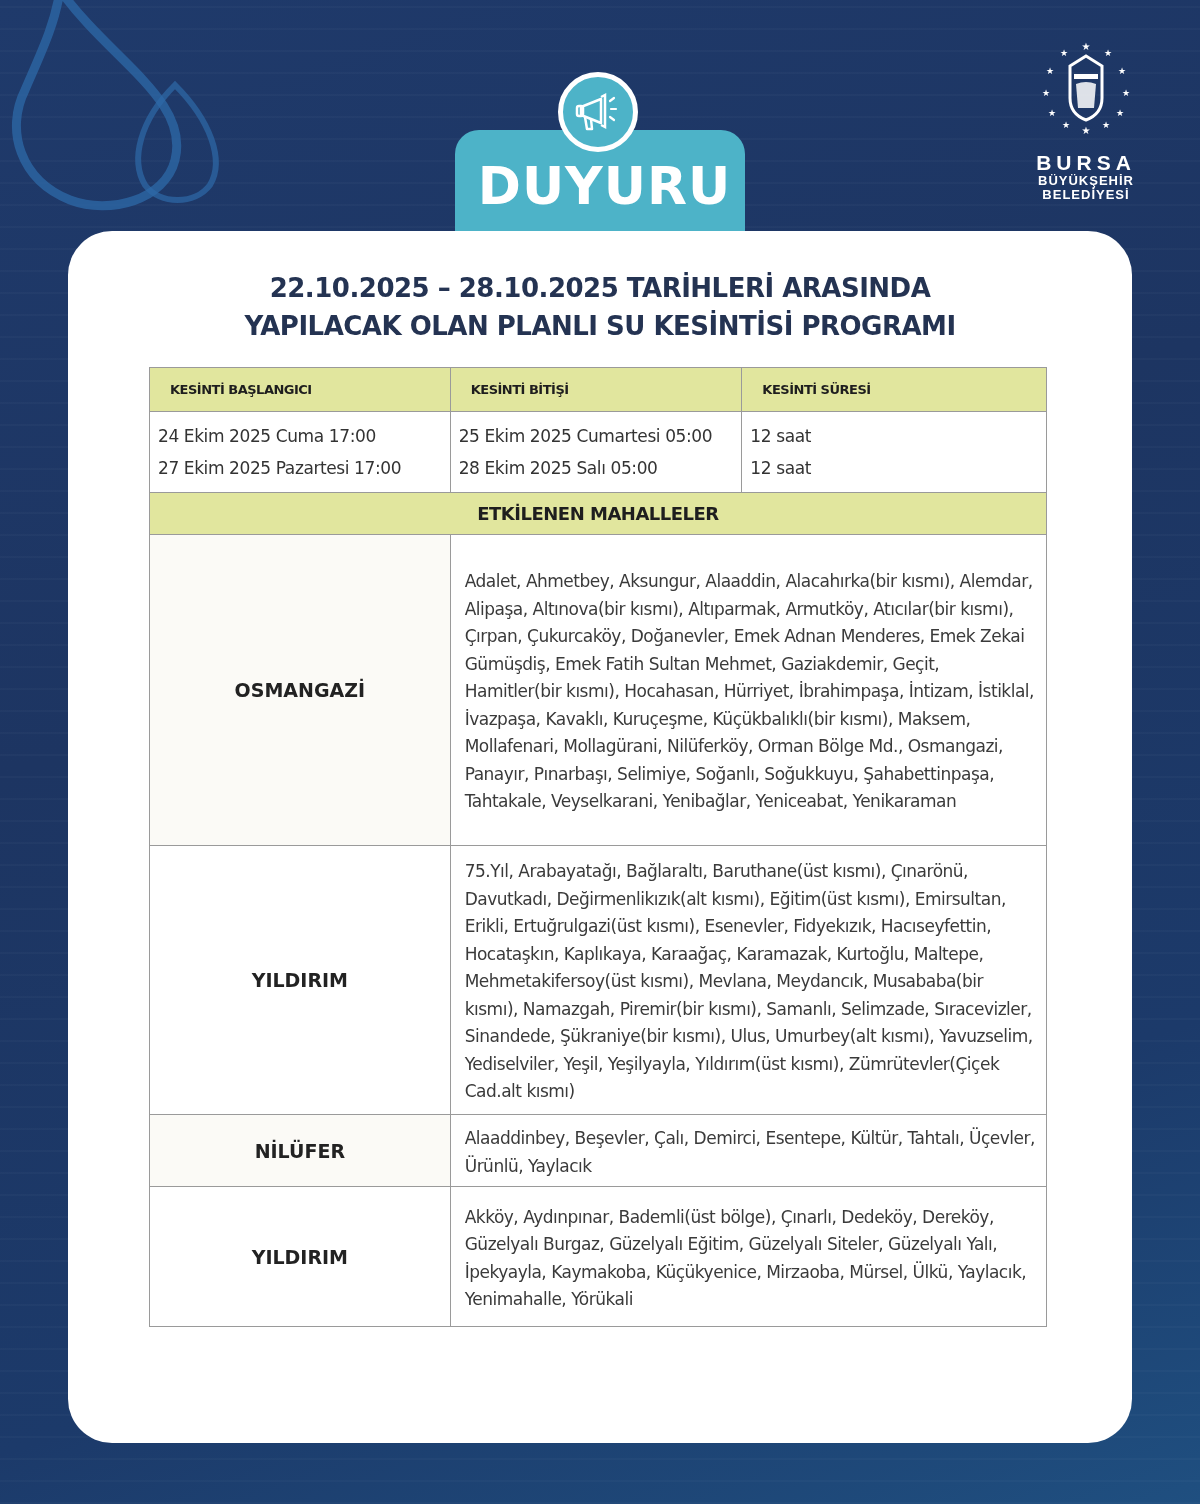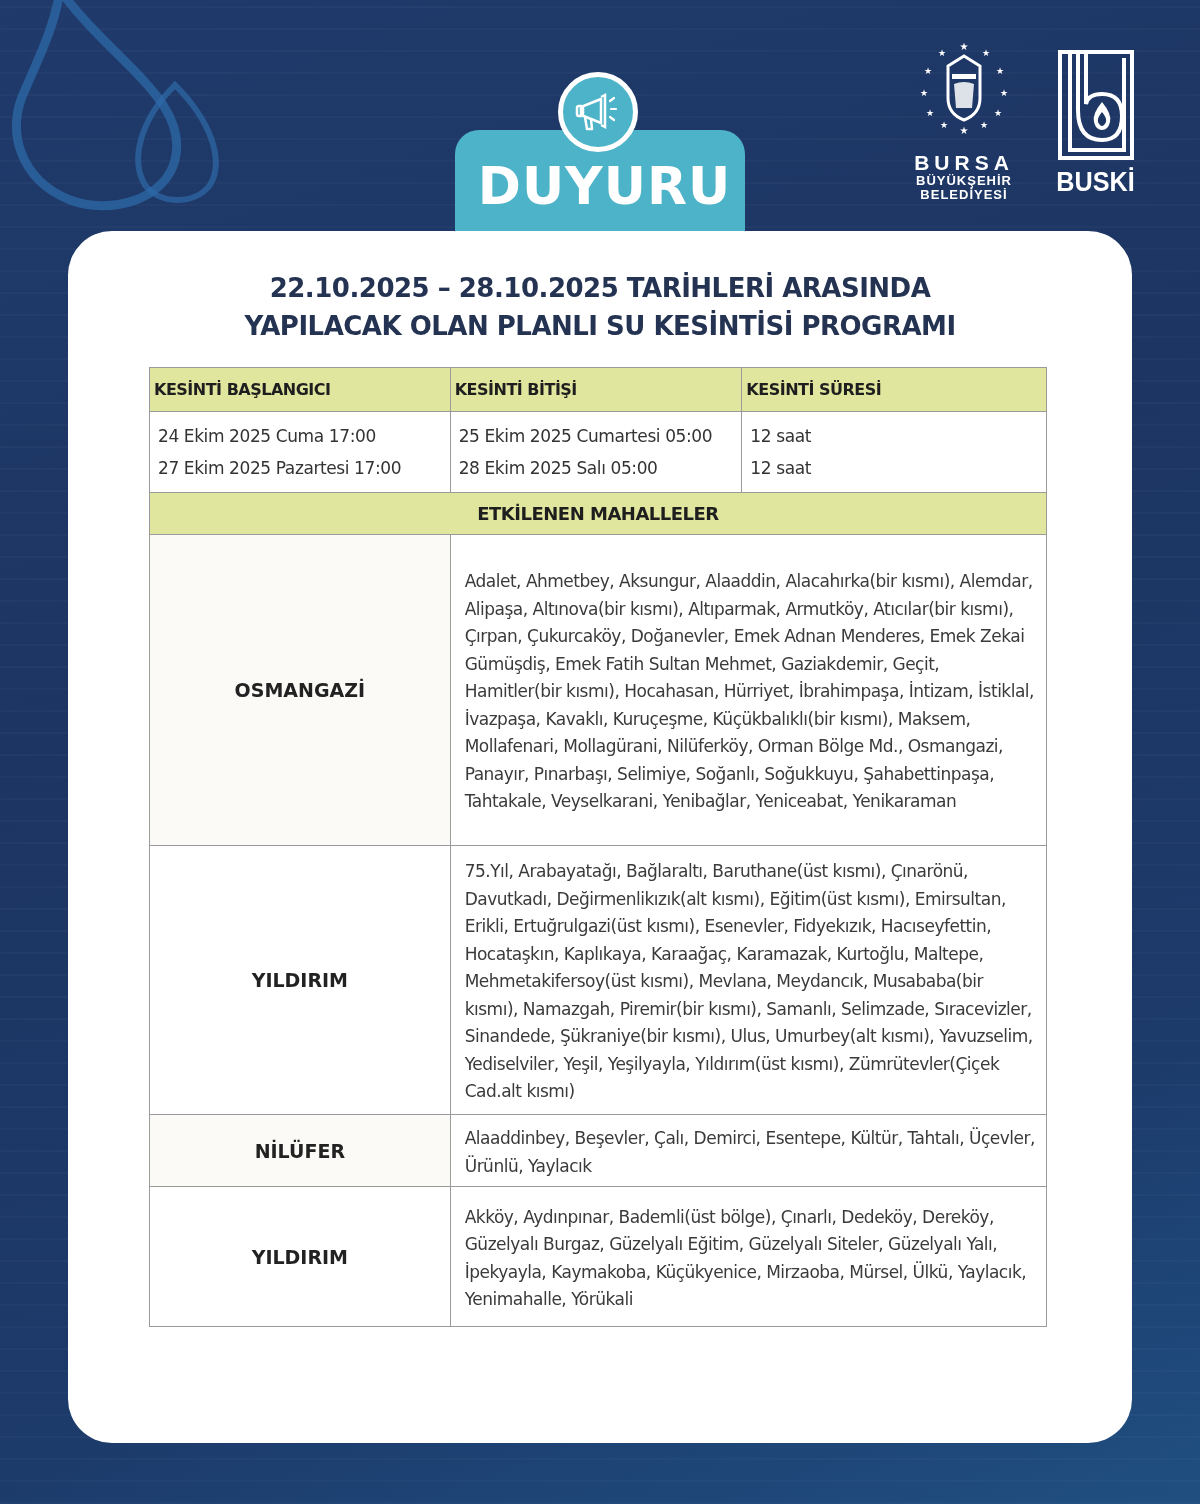--- a/index.html
+++ b/index.html
@@ -50,22 +50,22 @@
     color: #243352; font-family: "DejaVu Sans", sans-serif; font-weight: bold;
     font-size: 26px; line-height: 38px; letter-spacing: -0.5px;
   }
 
   table.schedule {
     position: absolute; left: 81px; top: 136px; width: 898px;
     border-collapse: collapse; font-family: "DejaVu Sans", sans-serif;
   }
   table.schedule td, table.schedule th { border: 1.5px solid #9a9a9a; }
   .hdr th {
-    background: #e1e69e; color: #1e1e1e; font-weight: bold; font-size: 16px;
-    text-align: left; padding: 0 4px; height: 44px; letter-spacing: -0.5px;
+    background: #e1e69e; color: #1e1e1e; font-weight: bold; font-size: 13px;
+    text-align: left; padding: 0 20px; height: 44px; letter-spacing: -0.5px;
   }
   .times td {
     vertical-align: top; padding: 8px 8px; font-size: 17px; color: #333;
     line-height: 32px; letter-spacing: -0.4px;
   }
   .affected th {
     background: #e1e69e; text-align: center; font-weight: bold; font-size: 18px;
     height: 42px; color: #1e1e1e; letter-spacing: -0.5px;
   }
   .district td.name {
@@ -107,30 +107,20 @@
       </g>
       <path d="M 30 26 L 46 16 L 62 26 L 62 58 Q 62 74 46 80 Q 30 74 30 58 Z" fill="none" stroke="#fff" stroke-width="3"></path>
       <rect x="34" y="34" width="24" height="5" fill="#fff"></rect>
       <path d="M 36 44 Q 46 40 56 44 L 54 68 L 38 68 Z" fill="#fff" opacity="0.85"></path>
     </svg>
     <div class="bursa-text">
       <div class="big">BURSA</div>
       <div class="small">BÜYÜKŞEHİR</div>
       <div class="small">BELEDİYESİ</div>
     </div>
-  </div>
-  <div class="buski-logo">
-    <svg class="buski-mark" viewBox="0 0 76 110">
-      <rect x="2" y="2" width="72" height="106" fill="none" stroke="#fff" stroke-width="4"></rect>
-      <path d="M 12 2 L 12 100 L 66 100 L 66 8" fill="none" stroke="#fff" stroke-width="4"></path>
-      <path d="M 20 2 L 20 60 Q 20 90 44 90 Q 64 90 64 66 Q 64 44 44 44 Q 30 44 28 54 L 28 2" fill="none" stroke="#fff" stroke-width="4"></path>
-      <path d="M 44 52 Q 54 64 52 72 Q 50 80 44 80 Q 38 80 36 72 Q 34 64 44 52 Z" fill="#fff"></path>
-      <path d="M 44 62 Q 49 68 48 72 Q 46 76 44 76 Q 42 76 40 72 Q 39 68 44 62 Z" fill="#1d3562"></path>
-    </svg>
-    <div class="buski-text">BUSKİ</div>
   </div>
 </div>
 
 <div class="announce">
   <div class="announce-pill">
     <span>DUYURU</span>
   </div>
   <div class="announce-icon">
     <svg width="50" height="50" viewBox="0 0 50 50">
       <path d="M 8 20 L 28 12 L 28 36 L 8 28 Z" fill="none" stroke="#fff" stroke-width="2.5" stroke-linejoin="round"></path>

